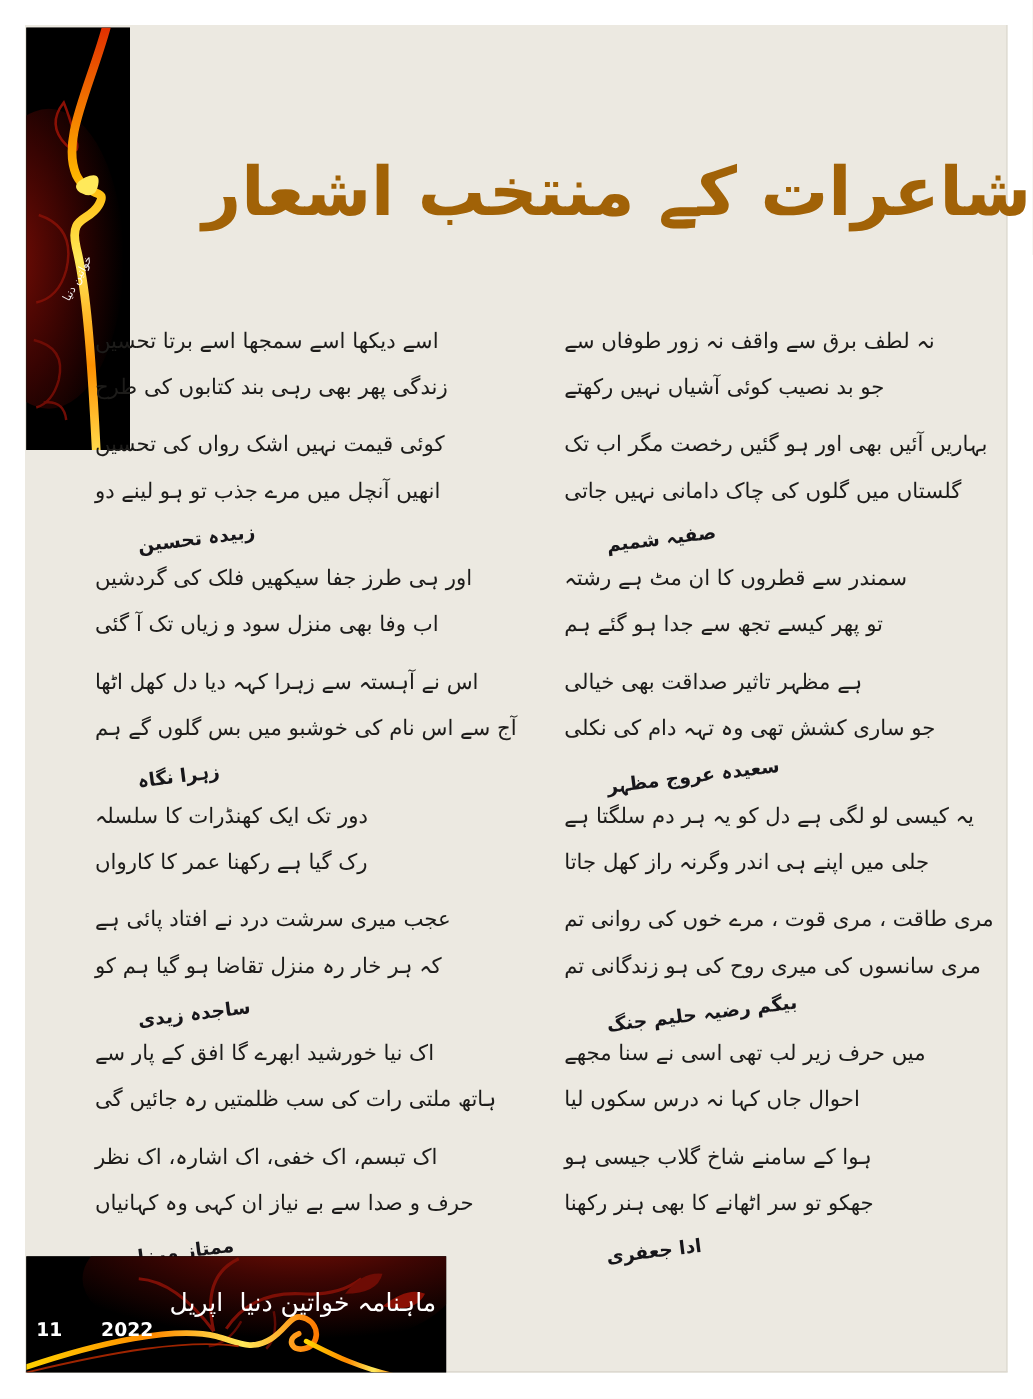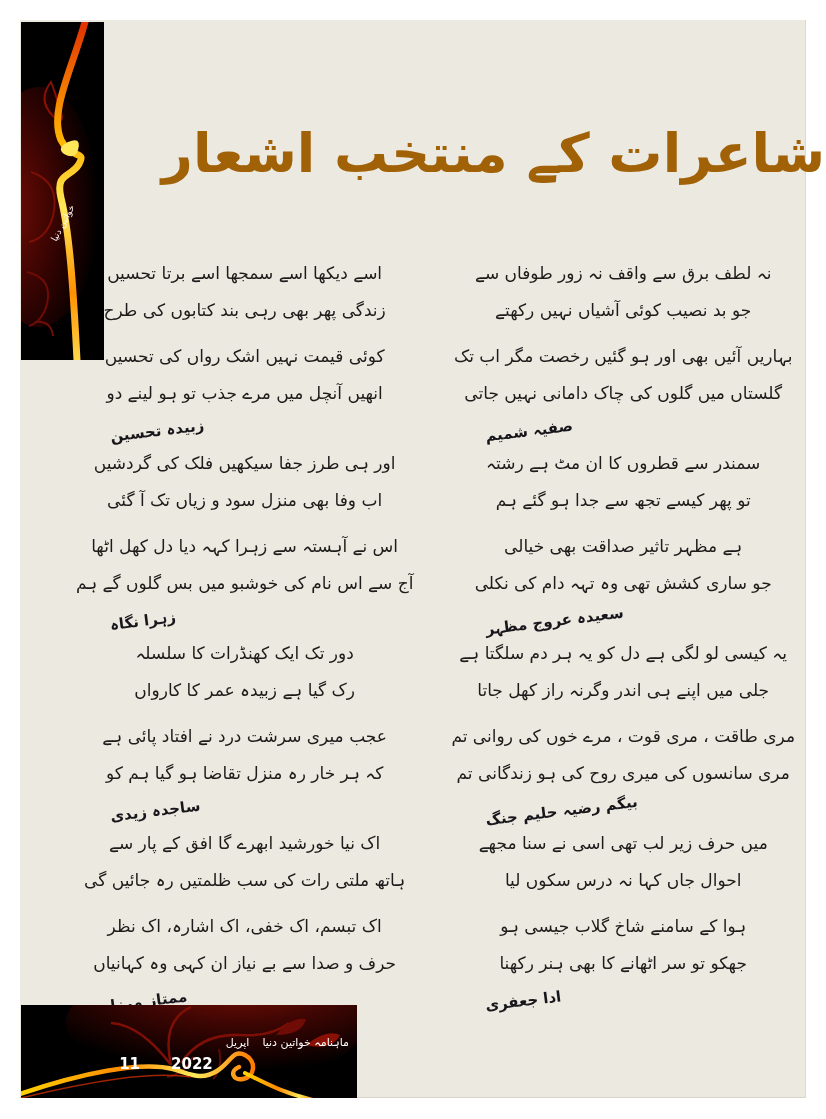--- a/index.html
+++ b/index.html
@@ -15,29 +15,29 @@
            transform:rotate(-62deg); white-space:nowrap; opacity:.95; }
 
   .page-title { position:absolute; left:0; right:0; top:102px; text-align:right;
            transform:translateX(20px); direction:rtl; color:#a16207; font-weight:bold;
            font-size:54px; letter-spacing:1px; font-family:"DejaVu Sans", sans-serif; }
 
   .poems { position:absolute; top:235px; left:65px; right:10px; direction:rtl;
            display:grid; grid-template-columns:1.04fr 1fr; column-gap:38px; grid-auto-rows:190px; }
   .block { display:flex; flex-direction:column; direction:rtl; }
   .couplet { margin-bottom:9px; }
-  .line { font-size:17px; line-height:37px; color:#1d1c1a; white-space:nowrap; text-align:center; }
+  .line { font-size:17px; line-height:37px; color:#1d1c1a; white-space:nowrap; text-align:left; }
   .poet { align-self:flex-end; margin-left:34px; margin-top:1px; font-size:15px; font-weight:bold;
           color:#17161a; transform:rotate(-7deg); white-space:nowrap; }
 
   .footer-banner { position:absolute; left:1px; top:985px; width:336px; height:93px; background:#000; overflow:hidden; }
   .footer-banner svg { position:absolute; left:0; top:0; }
   .footer-text { position:absolute; top:6px; right:8px; left:0; direction:rtl;
            display:flex; align-items:center; column-gap:13px; color:#ffffff; z-index:2; }
-  .footer-text .urdu { font-size:11px; }
+  .footer-text .urdu { font-size:20px; }
   .footer-text .num { font-weight:bold; font-size:15px; direction:ltr;margin-top:44px; }
   .footer-text .pgnum { margin-right:18px; }
 </style>
 </head>
 <body>
 
 <div class="screen">
   <div class="paper">
 
     <div class="sidebar-art">
@@ -128,21 +128,21 @@
         <div class="couplet">
           <div class="line">مری طاقت ، مری قوت ، مرے خوں کی روانی تم</div>
           <div class="line">مری سانسوں کی میری روح کی ہو زندگانی تم</div>
         </div>
         <div class="poet">بیگم رضیہ حلیم جنگ</div>
       </div>
 
       <div class="block">
         <div class="couplet">
           <div class="line">دور تک ایک کھنڈرات کا سلسلہ</div>
-          <div class="line">رک گیا ہے زبیدہ عمر کا کارواں</div>
+          <div class="line">رک گیا ہے رکھنا عمر کا کارواں</div>
         </div>
         <div class="couplet">
           <div class="line">عجب میری سرشت درد نے افتاد پائی ہے</div>
           <div class="line">کہ ہر خار رہ منزل تقاضا ہو گیا ہم کو</div>
         </div>
         <div class="poet">ساجدہ زیدی</div>
       </div>
 
       <div class="block">
         <div class="couplet">

